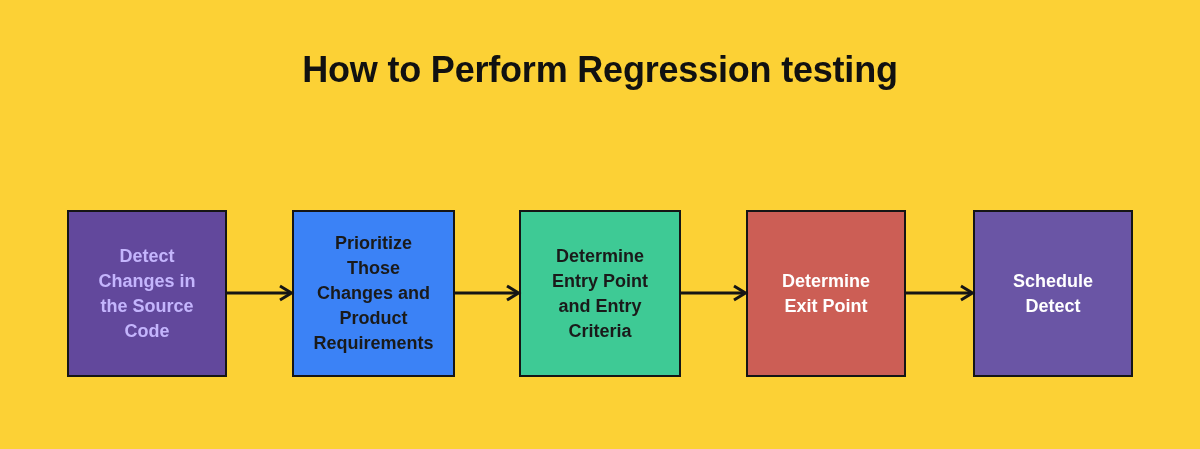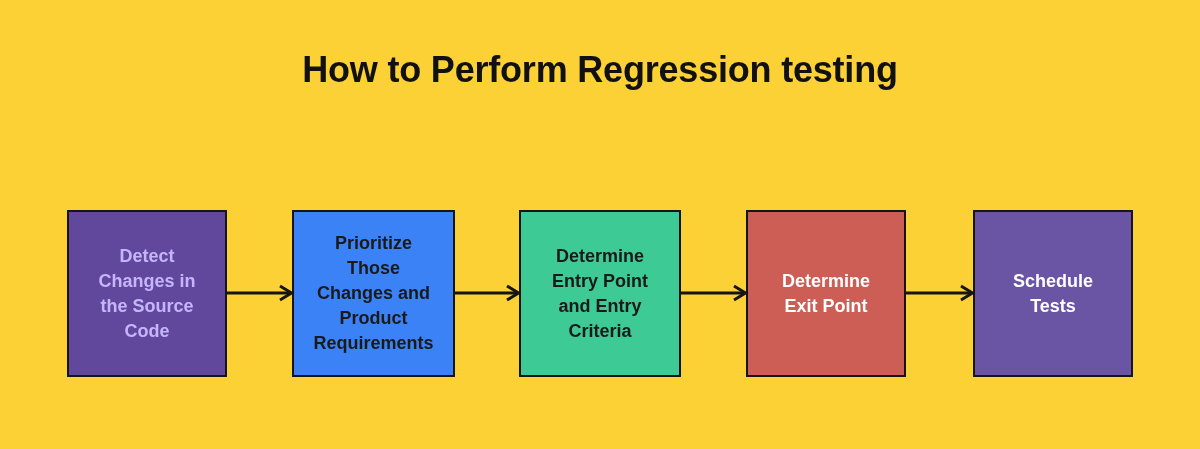--- a/index.html
+++ b/index.html
@@ -94,21 +94,21 @@
 Entry Point
 and Entry
 Criteria</div>
       </div>
       <div class="flow-step" style="left: 679px; width: 160px; background: rgb(204, 94, 85); border-color: rgb(21, 21, 21);">
         <div class="step-label" style="color: rgb(255, 255, 255);">Determine
 Exit Point</div>
       </div>
       <div class="flow-step" style="left: 906px; width: 160px; background: rgb(106, 85, 165); border-color: rgb(21, 21, 21);">
         <div class="step-label" style="color: rgb(255, 255, 255);">Schedule
-Tests</div>
+Detect</div>
       </div>
       <div class="flow-arrow" style="left: 160px; width: 65px;">
         <svg width="65" height="16" viewBox="0 0 65 16">
           <line x1="0" y1="8" x2="64" y2="8" stroke="#151515" stroke-width="3"></line>
           <polyline points="53,1 64.5,8 53,15" fill="none" stroke="#151515" stroke-width="3" stroke-linejoin="miter" stroke-linecap="butt"></polyline>
         </svg>
       </div>
       <div class="flow-arrow" style="left: 388px; width: 64px;">
         <svg width="64" height="16" viewBox="0 0 64 16">
           <line x1="0" y1="8" x2="63" y2="8" stroke="#151515" stroke-width="3"></line>

